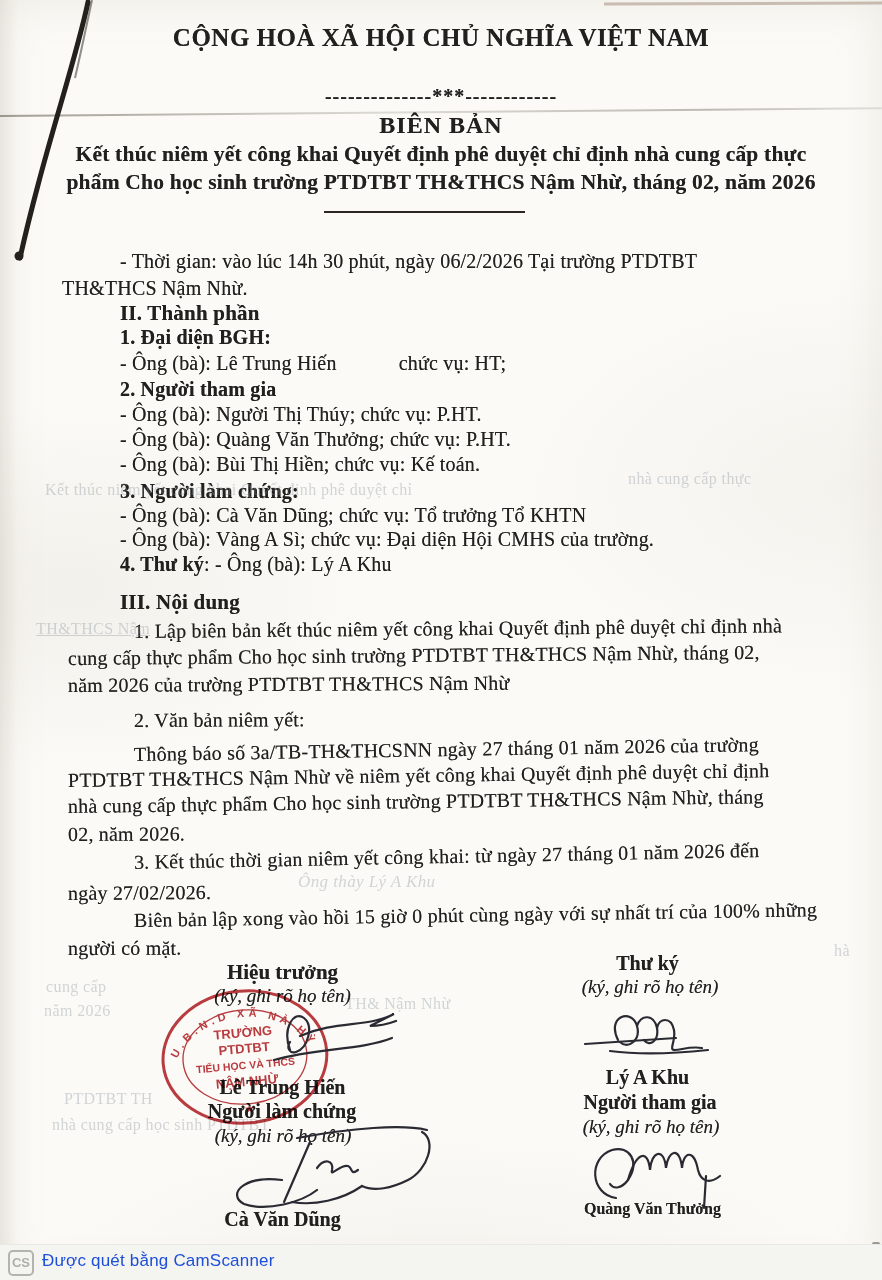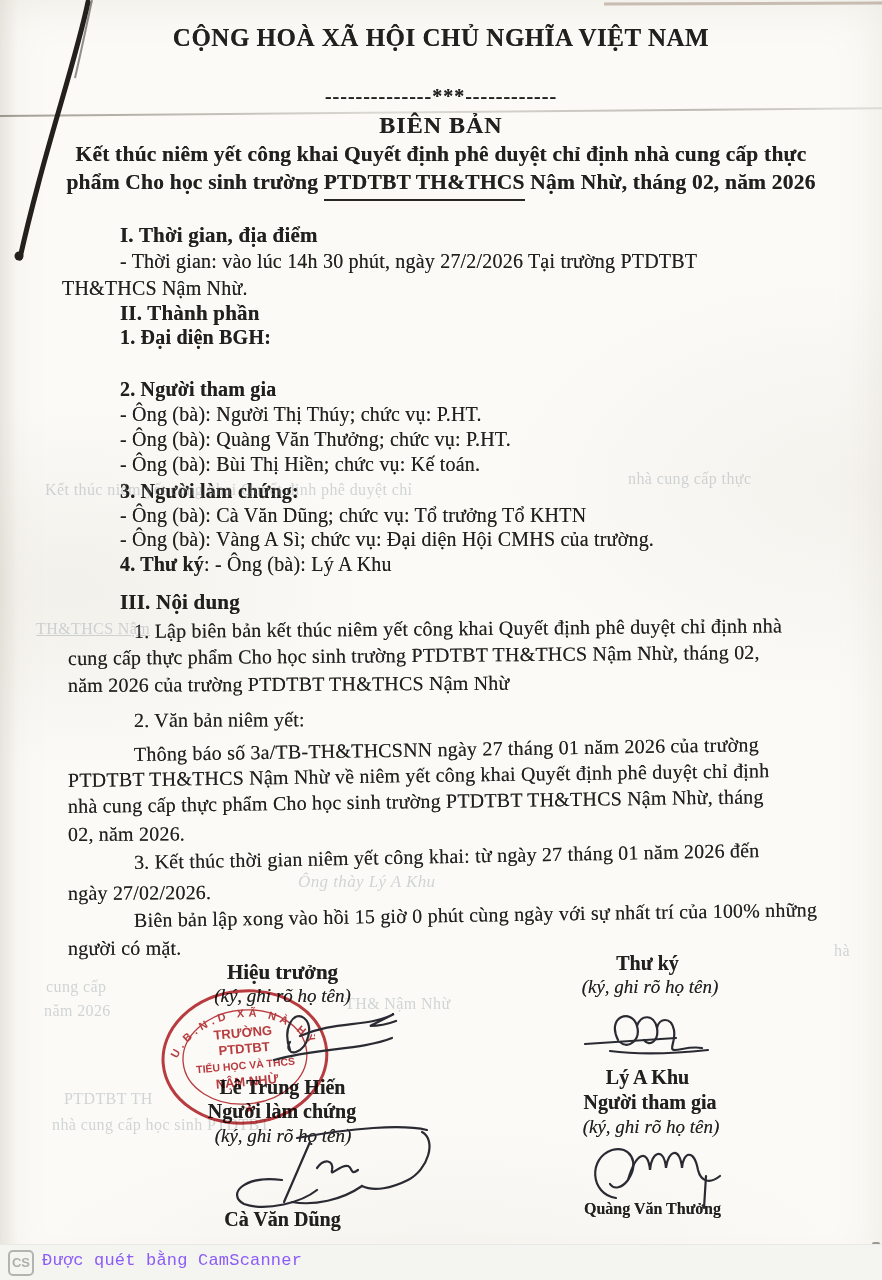--- a/index.html
+++ b/index.html
@@ -14,38 +14,38 @@
       #fbfaf6;
     box-shadow: inset 0 0 46px rgba(156,148,132,.16);
   }
   .abs{position:absolute;}
   .ctr{left:0;width:882px;text-align:center;}
   .b{font-weight:bold;}
   .ln{white-space:nowrap;font-size:20px;line-height:24px;letter-spacing:.2px;
       text-shadow:0 0 .5px rgba(20,18,15,.55);transform-origin:left center;}
   .hd{font-weight:bold;}
   .it{font-style:italic;text-align:right;}
-  .u{border-bottom:2.5px solid #2a2722;padding-bottom:5px;}
+  .u{border-bottom:2.5px solid #2a2722;padding-bottom:17px;}
   .ghost{position:absolute;white-space:nowrap;color:#8d97a0;opacity:.38;filter:blur(.5px);
          font-size:16px;letter-spacing:.4px;}
   .sigtxt{position:absolute;text-align:center;white-space:nowrap;
           text-shadow:0 0 .5px rgba(20,18,15,.5);}
   .crease{position:absolute;left:0;top:115px;width:882px;height:2px;transform:rotate(-0.5deg);
           transform-origin:left center;
           background:linear-gradient(90deg, rgba(88,82,70,.55), rgba(120,112,98,.22) 45%, rgba(96,90,78,.4) 80%, rgba(96,90,78,.15));}
   .topline{position:absolute;left:604px;top:2px;width:278px;height:3px;
            background:rgba(148,122,104,.45);transform:rotate(-0.2deg);}
   .edgemark{position:absolute;left:872px;top:1242px;width:8px;height:6px;border-radius:2px;
             background:rgba(70,62,55,.5);}
   .footer{position:absolute;left:0;top:1244px;width:882px;height:36px;background:#f4f4f1;
           border-top:1px solid #e9e9e5;font-family:"Liberation Sans","DejaVu Sans",sans-serif;}
   .cs{position:absolute;left:8px;top:5px;width:22px;height:22px;border:2px solid #b3b3b0;
       border-radius:5px;color:#aeaeab;font-size:13px;font-weight:bold;line-height:22px;
       text-align:center;}
-  .cstext{position:absolute;left:42px;top:6px;font-size:17px;color:#8b5cf6;letter-spacing:.2px;font-family:Liberation Mono, monospace;}
+  .cstext{position:absolute;left:42px;top:6px;font-size:17px;color:#1d4ed8;letter-spacing:.2px;}
   svg{display:block;}
 </style>
 </head>
 <body>
 
 <div class="page">
 
   <div class="crease"></div>
   <div class="topline"></div>
   <div class="edgemark"></div>
@@ -54,25 +54,25 @@
     <path d="M 92,0 C 86,28 81,52 75,78" stroke="#24211d" stroke-width="2" fill="none" opacity=".5"></path>
     <circle cx="19" cy="256" r="4.5" fill="#24211d"></circle>
   </svg>
 
   <div class="abs ctr ln hd" style="top:26px;font-size:25px;letter-spacing:.5px;">CỘNG HOÀ XÃ HỘI CHỦ NGHĨA VIỆT NAM</div>
   <div class="abs ctr ln hd" style="top:84px;font-size:20px;letter-spacing:1px;">--------------***------------</div>
   <div class="abs ctr ln hd" style="top:113px;font-size:24px;letter-spacing:1px;">BIÊN BẢN</div>
   <div class="abs ctr ln hd" style="top:142px;font-size:21.5px;">Kết thúc niêm yết công khai Quyết định phê duyệt chỉ định nhà cung cấp thực</div>
   <div class="abs ctr ln hd" style="top:170px;font-size:21.5px;"><span>phẩm Cho học sinh trường </span><span class="u">PTDTBT TH&amp;THCS</span><span> Nậm Nhừ, tháng 02, năm 2026</span></div>
 
-  <div class="abs ln hd" style="left:120px;top:223px;font-size:21px;">I. Thời gian, địa điểm</div>
-  <div class="abs ln" style="left:120px;top:249px;">- Thời gian: vào lúc 14h 30 phút, ngày 27/2/2026 Tại trường PTDTBT</div>
+  <div class="abs ln" style="left:120px;top:249px;">- Thời gian: vào lúc 14h 30 phút, ngày 06/2/2026 Tại trường PTDTBT</div>
   <div class="abs ln" style="left:62px;top:276px;">TH&amp;THCS Nậm Nhừ.</div>
   <div class="abs ln hd" style="left:120px;top:301px;font-size:21px;">II. Thành phần</div>
   <div class="abs ln hd" style="left:120px;top:325px;">1. Đại diện BGH:</div>
+  <div class="abs ln" style="left:120px;top:351px;"><span>- Ông (bà): Lê Trung Hiến</span><span style="margin-left:62px;">chức vụ: HT;</span></div>
   <div class="abs ln hd" style="left:120px;top:377px;">2. Người tham gia</div>
   <div class="abs ln" style="left:120px;top:402px;">- Ông (bà): Người Thị Thúy; chức vụ: P.HT.</div>
   <div class="abs ln" style="left:120px;top:427px;">- Ông (bà): Quàng Văn Thưởng; chức vụ: P.HT.</div>
   <div class="abs ln" style="left:120px;top:452px;">- Ông (bà): Bùi Thị Hiền; chức vụ: Kế toán.</div>
   <div class="abs ln hd" style="left:120px;top:479px;">3. Người làm chứng:</div>
   <div class="abs ln" style="left:120px;top:503px;">- Ông (bà): Cà Văn Dũng; chức vụ: Tổ trưởng Tổ KHTN</div>
   <div class="abs ln" style="left:120px;top:527px;">- Ông (bà): Vàng A Sì; chức vụ: Đại diện Hội CMHS của trường.</div>
   <div class="abs ln" style="left:120px;top:552px;"><span class="hd">4. Thư ký</span><span>: - Ông (bà): Lý A Khu</span></div>
 
   <div class="abs ln hd" style="left:120px;top:590px;font-size:21px;">III. Nội dung</div>

